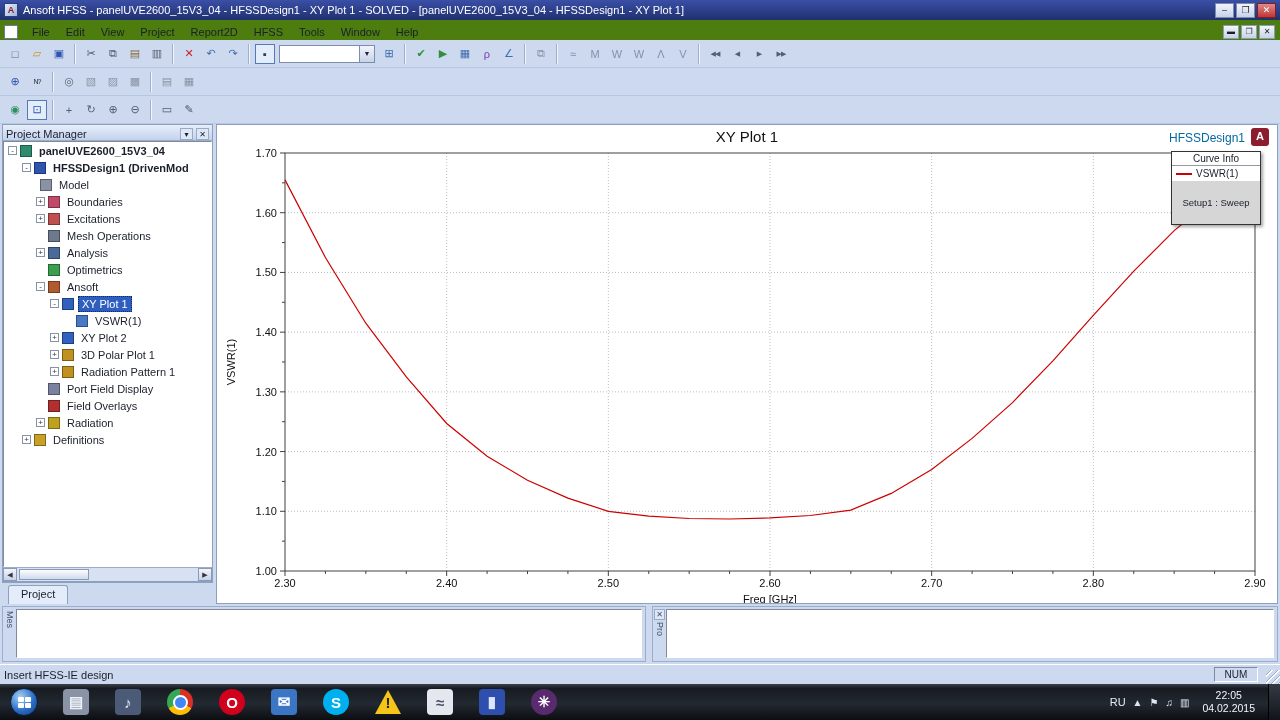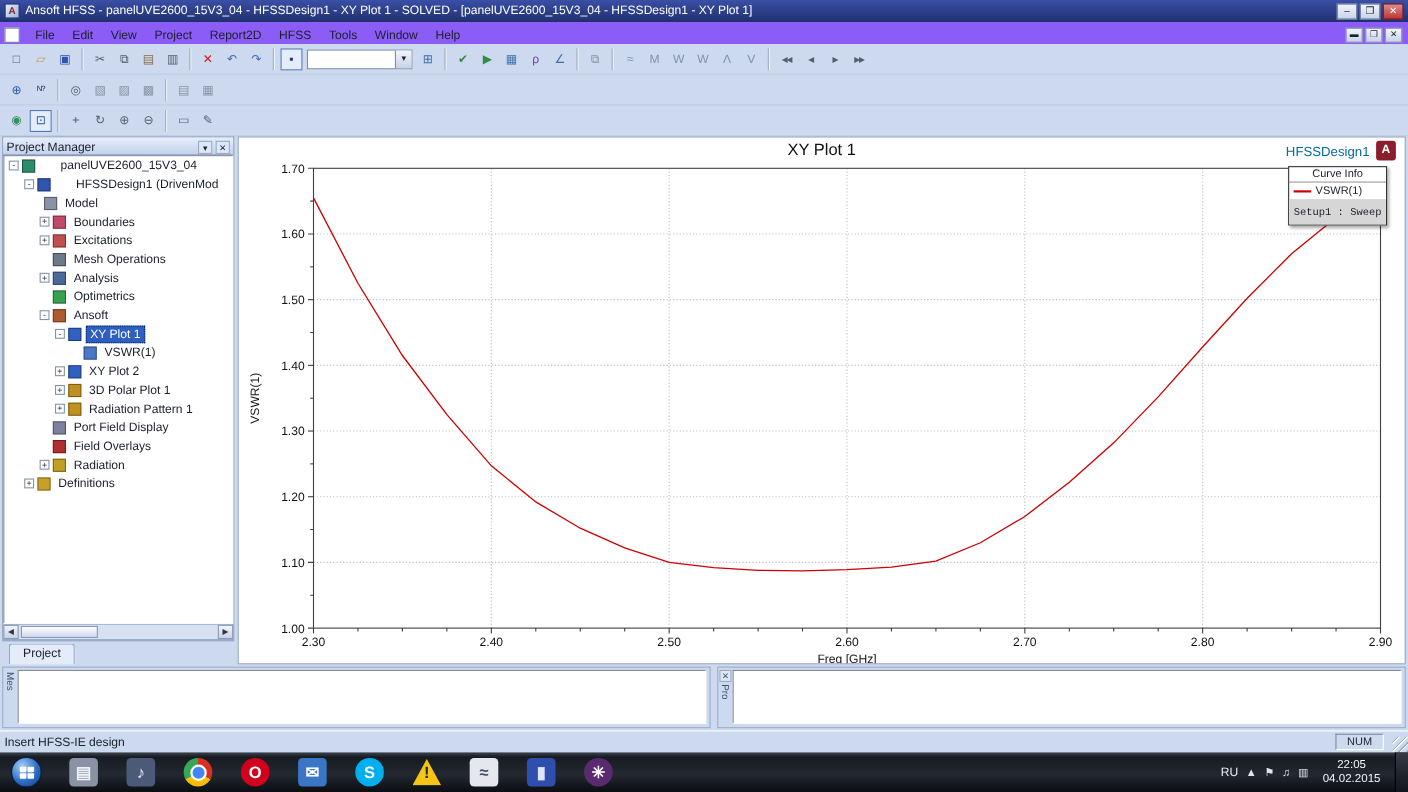--- a/index.html
+++ b/index.html
@@ -13,21 +13,21 @@
   .app-icon16 { width:14px; height:14px; background:linear-gradient(135deg,#e8eef8,#9fb4d8);
     border:1px solid #27407f; margin-right:5px; display:flex; align-items:center; justify-content:center;
     color:#8c1d2f; font-size:9px; font-weight:bold; }
   .titlebar .title { flex:1; font-size:11px; white-space:nowrap; overflow:hidden; }
   .win-btns { display:flex; gap:2px; }
   .win-btn { width:19px; height:15px; background:linear-gradient(#f2f5fa,#c7d3e8); border:1px solid #7c8cae;
     font-size:9px; line-height:13px; text-align:center; color:#223; }
   .win-btn.close { background:linear-gradient(#e08a8a,#bf3535); color:#fff; border-color:#7d1f1f; }
 
   
-  .menubar { position:absolute; left:0; top:20px; width:1280px; height:20px; background:#8b5cf6;
+  .menubar { position:absolute; left:0; top:20px; width:1280px; height:20px; background:#4d7c0f;
     border-bottom:1px solid #b3c3de; display:flex; align-items:center; padding:12px 2px; }
   .menu-doc-icon { width:14px; height:14px; background:#fff; border:1px solid #6c7a96; margin:0 6px 0 2px; }
   .menu-item { padding:2px 8px; cursor:default; }
   .mdi-btns { margin-left:auto; display:flex; gap:2px; padding-right:3px; }
   .mdi-btn { width:16px; height:14px; background:linear-gradient(#f2f5fa,#c7d3e8); border:1px solid #8c9ab8;
     font-size:8px; line-height:12px; text-align:center; }
 
   
   .toolbar { position:absolute; left:0; width:1280px; height:28px; background:#ccd9ee;
     border-bottom:1px solid #b9c8e2; display:flex; align-items:center; padding-left:4px; }
@@ -51,21 +51,21 @@
   .pm-hbtn { width:13px; height:12px; font-size:8px; line-height:11px; text-align:center;
     border:1px solid #9aa9c6; background:#dde7f6; }
   .pm-tree { flex:1; background:#fff; border:1px solid; border-color:#808a9c #fff #fff #808a9c; overflow:hidden; position:relative; }
   .trow { height:17px; display:flex; align-items:center; white-space:nowrap; }
   .toggle { width:9px; height:9px; border:1px solid #8593a8; background:#fff; font-size:8px; line-height:7px;
     text-align:center; margin-right:3px; flex:none; color:#333; }
   .toggle-spacer { width:12px; flex:none; }
   .ticn { width:12px; height:12px; flex:none; margin-right:4px; border:1px solid rgba(0,0,0,.35);
     display:flex; align-items:center; justify-content:center; font-size:8px; color:#fff; }
   .tlabel { padding:1px 3px; }
-  .tlabel.bold { font-weight:normal;margin-left:16px; }
+  .tlabel.bold { font-weight:bold; }
   .tlabel.sel { background:#2e5fc0; color:#fff; border:1px dotted #0b2a66; }
   .hscroll { height:14px; background:#d7e1f2; border-top:1px solid #9cadcc; display:flex; align-items:center; }
   .sbtn { width:14px; height:13px; background:linear-gradient(#f2f5fa,#c7d3e8); border:1px solid #8c9ab8;
     font-size:7px; text-align:center; line-height:12px; color:#334; }
   .sthumb { width:70px; height:11px; margin-left:2px; background:linear-gradient(#fdfdfe,#cfdaec); border:1px solid #8c9ab8; }
   .pm-tabs { position:absolute; left:2px; top:582px; width:211px; height:22px; border-top:1px solid #8ea0bf;
     background:#ccd9ee; display:flex; }
   .pm-tab { margin:2px 0 0 6px; padding:2px 12px; background:#e4ecf9; border:1px solid #8ea0bf; border-bottom:none;
     border-radius:3px 3px 0 0; font-size:11px; }
 
@@ -74,21 +74,21 @@
     background:#fff; border:1px solid #8ea0bf; }
   .plot-title { position:absolute; left:0; right:0; top:3px; text-align:center; font-size:15px; color:#111; }
   .design-label { position:absolute; right:32px; top:6px; font-size:12px; color:#0369a1; }
   .ansoft-logo { position:absolute; right:8px; top:3px; width:18px; height:18px; background:#8c1d2f;
     border-radius:3px; color:#fff; font-size:11px; font-weight:bold; text-align:center; line-height:17px; }
   .legend { position:absolute; right:16px; top:26px; width:90px; background:#fff; border:1px solid #333;
     box-shadow:2px 2px 3px rgba(0,0,0,.35); font-size:10px; z-index:5; }
   .legend-title { text-align:center; padding:1px 0; border-bottom:1px solid #999; }
   .legend-row { display:flex; align-items:center; gap:4px; padding:2px 4px; }
   .legend-line { width:16px; height:2px; flex:none; }
-  .legend-sub { background:#d6d6d6; text-align:center; padding:6px 0; font-size:9.5px;font-family:Liberation Mono, monospace; }
+  .legend-sub { background:#d6d6d6; text-align:center; padding:16px 0; font-size:9.5px; }
 
   
   .bpanel { position:absolute; top:606px; height:56px; background:#ccd9ee; border:1px solid #9cadcc; display:flex; }
   #msg-panel { left:2px; width:644px; }
   #prog-panel { left:652px; width:626px; }
   .vtab { width:13px; display:flex; flex-direction:column; align-items:center; padding-top:2px; color:#44506a; }
   .vtab .vtext { writing-mode:vertical-rl; font-size:9px; margin-top:2px; }
   .vclose { width:11px; height:11px; font-size:8px; line-height:10px; text-align:center;
     border:1px solid #9aa9c6; background:#dde7f6; }
   .bbox { flex:1; margin:2px 3px 3px 0; background:#fff; border:1px solid; border-color:#808a9c #fff #fff #808a9c; }

